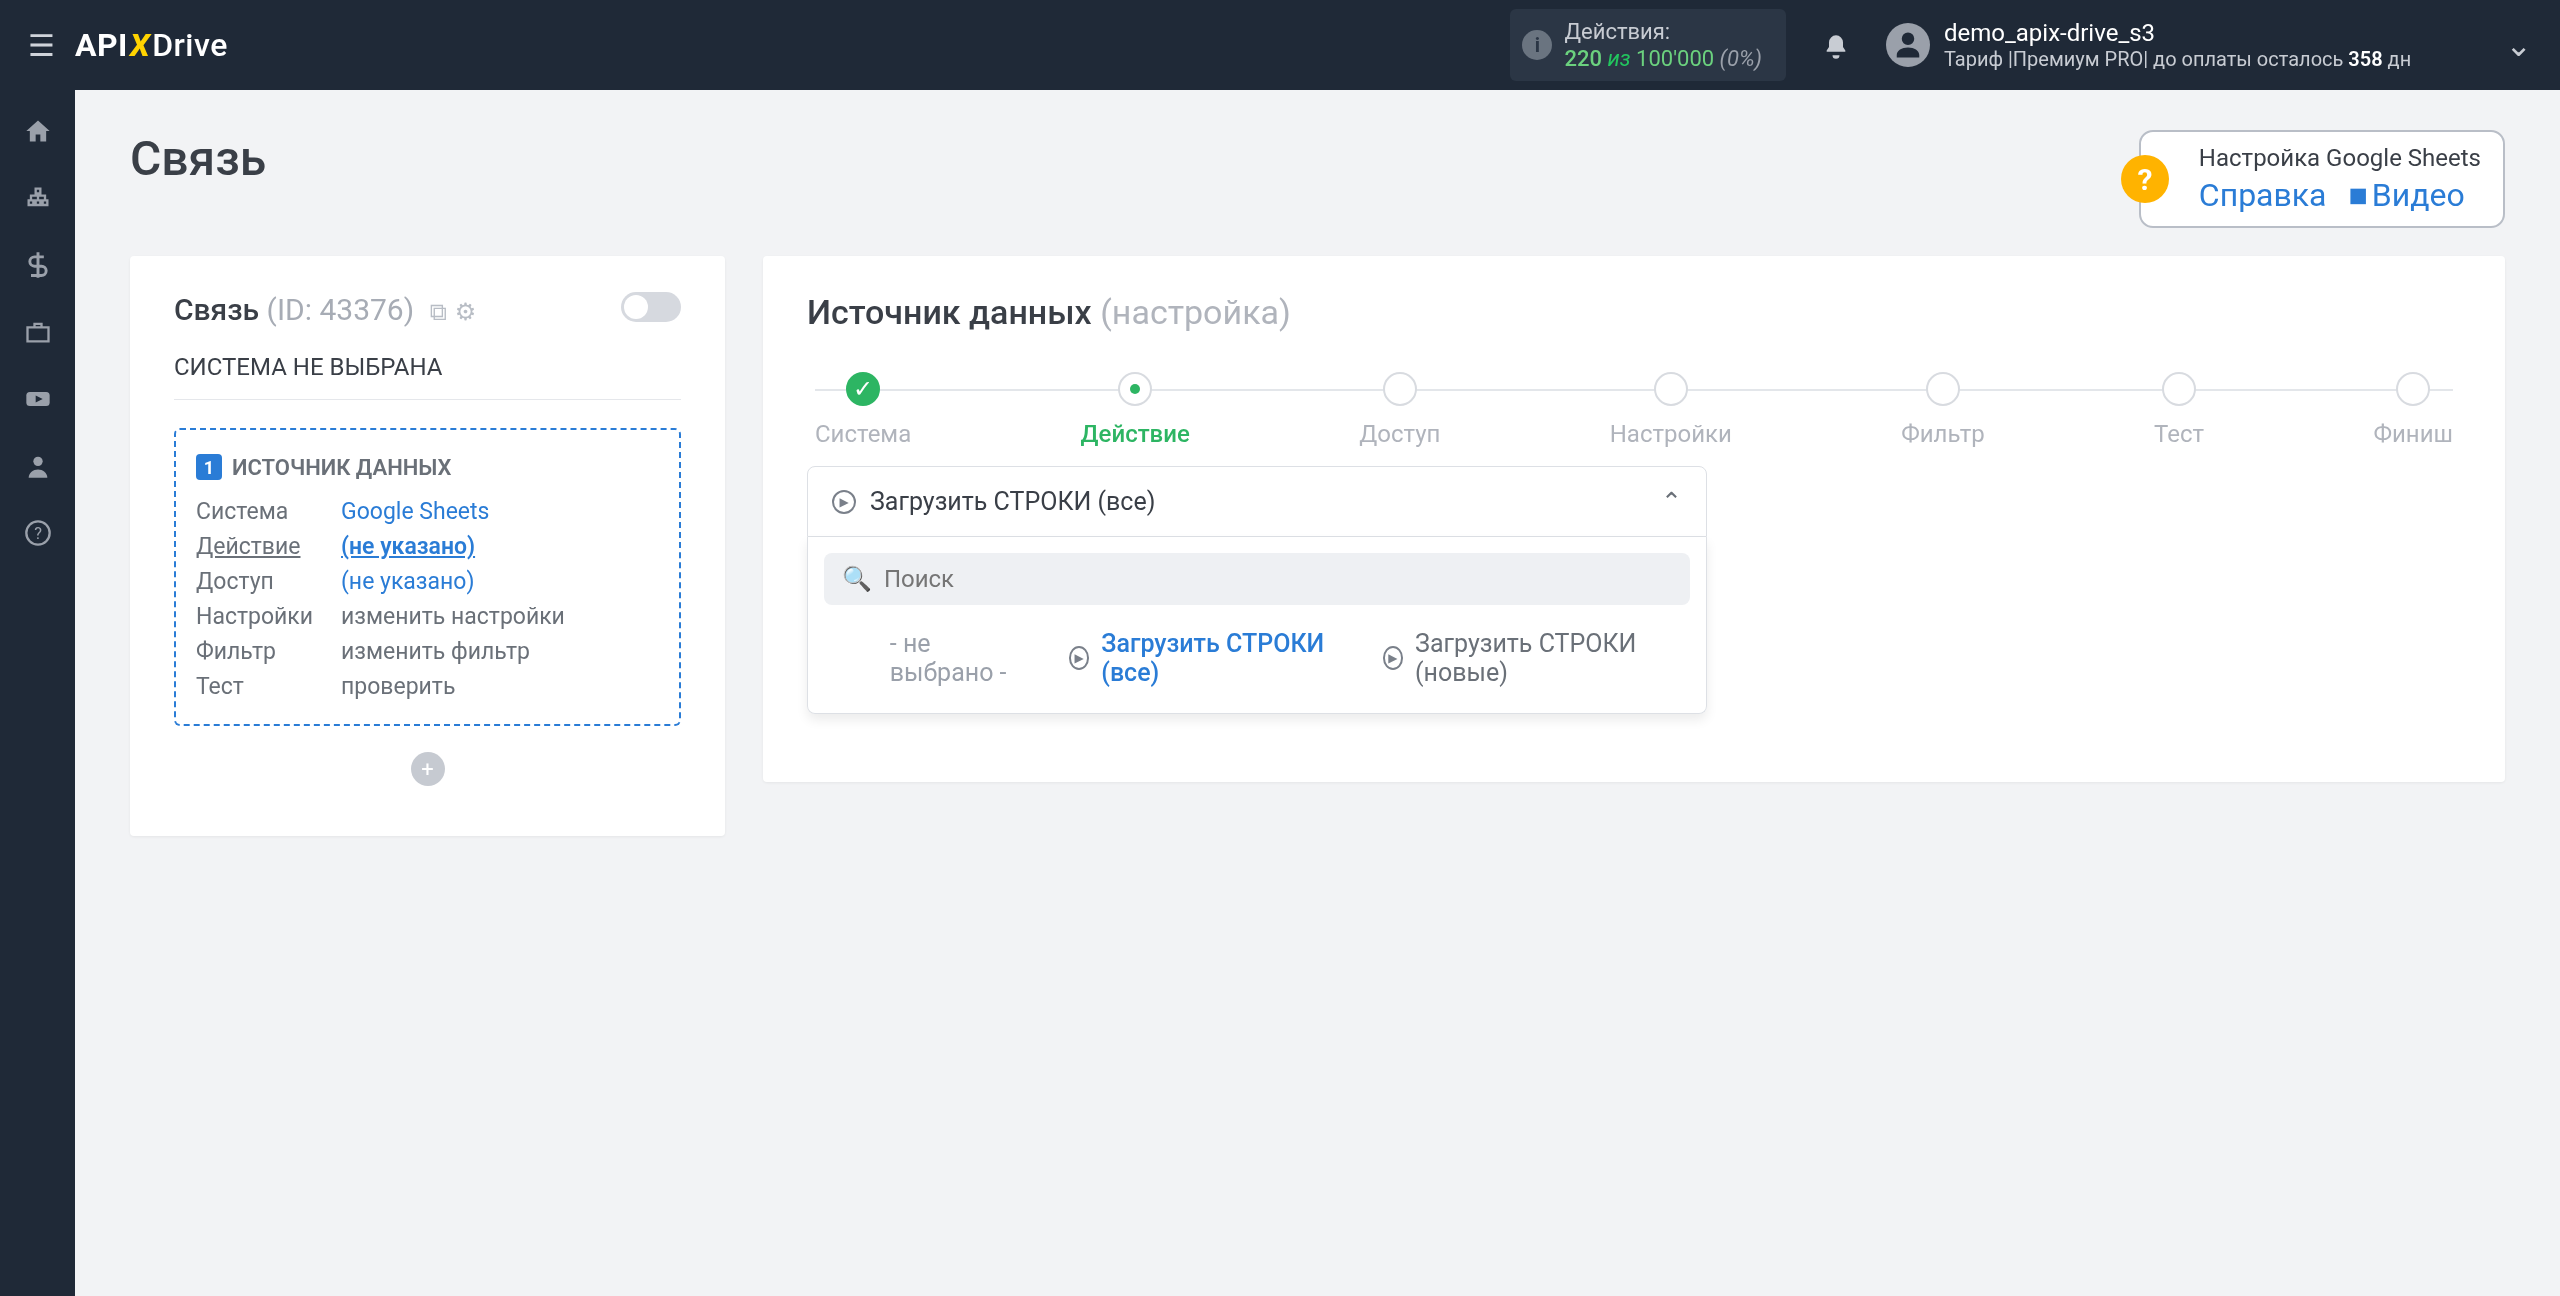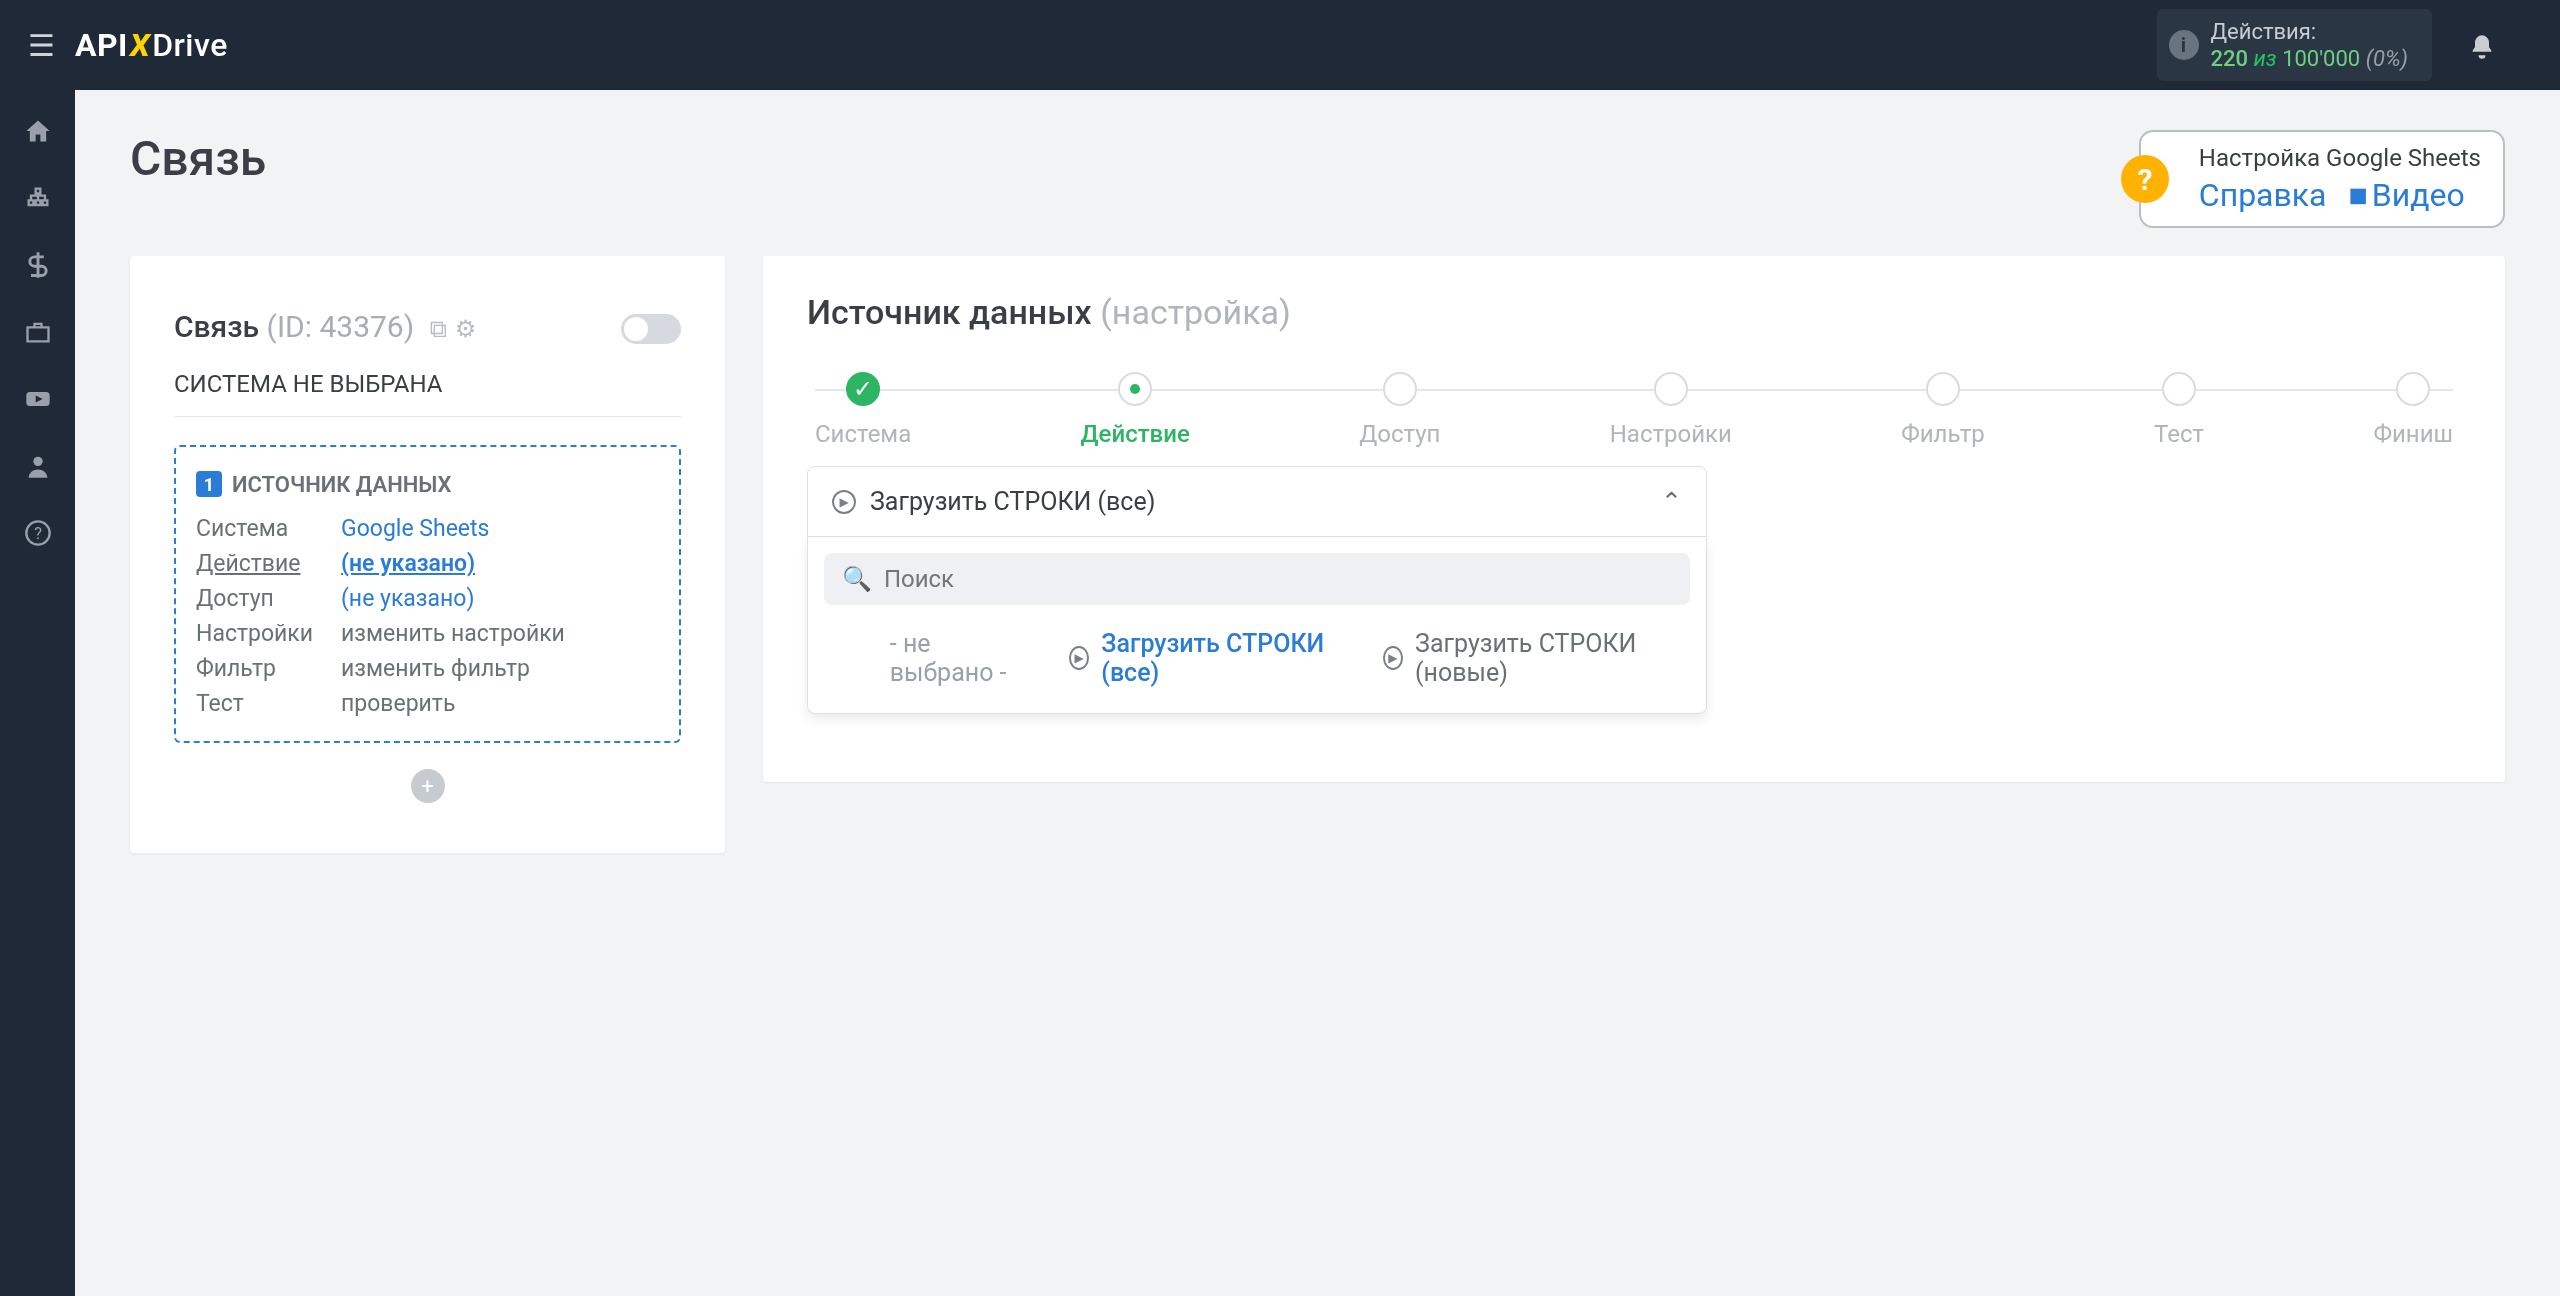--- a/index.html
+++ b/index.html
@@ -46,21 +46,21 @@
 .help-q { position:absolute; left:-20px; top:50%; transform:translateY(-50%); width:48px; height:48px; border-radius:50%; background:#ffb300; color:#fff; font-size:30px; font-weight:700; display:flex; align-items:center; justify-content:center; }
 .help-title { font-size:24px; color:#3a3f47; }
 .help-links { font-size:32px; margin-top:4px; }
 .help-links a { color:#2a7cd6; text-decoration:none; }
 .help-links .vid { margin-left:14px; }
 .help-links .vicon { color:#2a7cd6; margin-right:4px; }
 
 .cols { display:flex; gap:38px; align-items:flex-start; }
 .card { background:#fff; border-radius:4px; box-shadow:0 1px 3px rgba(0,0,0,0.06); }
 .left-card { width:595px; padding:36px 44px 50px; }
-.left-head { display:flex; align-items:flex-end; justify-content:space-between;margin-top:17px; }
+.left-head { display:flex; align-items:flex-start; justify-content:space-between; }
 .left-title { font-size:30px; color:#3a3f47; font-weight:500; }
 .left-title .id { color:#a7acb5; font-weight:400; }
 .left-icons { color:#b8bdc5; font-size:24px; display:inline-flex; gap:8px; margin-left:8px; }
 .toggle { width:60px; height:30px; border-radius:15px; background:#d6d9df; position:relative; }
 .toggle::after { content:""; position:absolute; left:3px; top:3px; width:24px; height:24px; border-radius:50%; background:#fff; }
 .left-sub { margin-top:26px; font-size:24px; color:#3a3f47; padding-bottom:18px; border-bottom:1px solid #e5e7eb; }
 
 .src-box { margin-top:28px; border:2px dashed #2a7cd6; border-radius:6px; padding:24px 20px; }
 .src-title { display:flex; align-items:center; gap:10px; font-size:22px; color:#6a7078; font-weight:600; }
 .src-badge { width:26px; height:26px; background:#2a7cd6; color:#fff; border-radius:4px; display:inline-flex; align-items:center; justify-content:center; font-size:18px; font-weight:700; }
@@ -117,20 +117,34 @@
       <span class="of">из</span>
       <span class="max">100'000</span>
       <span class="pct">(0%)</span>
     </span>
   </div>
   <span class="bell">
     <svg class="icon" viewBox="0 0 24 24">
           <path d="M12 2a6 6 0 00-6 6v4l-2 3v1h16v-1l-2-3V8a6 6 0 00-6-6zm0 20a3 3 0 003-3H9a3 3 0 003 3z"></path>
         </svg>
   </span>
+  <div class="user-area">
+    <span class="avatar-icon">
+      <svg class="icon" style="width:30px;height:30px" viewBox="0 0 24 24">
+            <path d="M12 12a5 5 0 100-10 5 5 0 000 10zm0 2c-5 0-9 2.5-9 6v2h18v-2c0-3.5-4-6-9-6z"></path>
+          </svg>
+    </span>
+    <div class="user-col">
+      <div class="uname">demo_apix-drive_s3</div>
+      <div class="uplan">
+        <span>Тариф |Премиум PRO|  до оплаты осталось </span><b>358</b><span> дн</span>
+      </div>
+    </div>
+    <span class="chev">⌄</span>
+  </div>
 </div>
 
 <div class="sidebar">
   <div class="sb-item"><svg class="icon" viewBox="0 0 24 24">
           <path d="M12 3l10 9h-3v9h-5v-6H10v6H5v-9H2z"></path>
         </svg></div>
   <div class="sb-item"><svg class="icon" viewBox="0 0 24 24">
           <path d="M4 18h4v-4H4zm6 0h4v-4h-4zm6 0h4v-4h-4zM10 4h4v4h-4zM12 8v6M6 14V10h12v4" fill="none" stroke="currentColor" stroke-width="2"></path>
         </svg></div>
   <div class="sb-item"><svg class="icon" viewBox="0 0 24 24">

